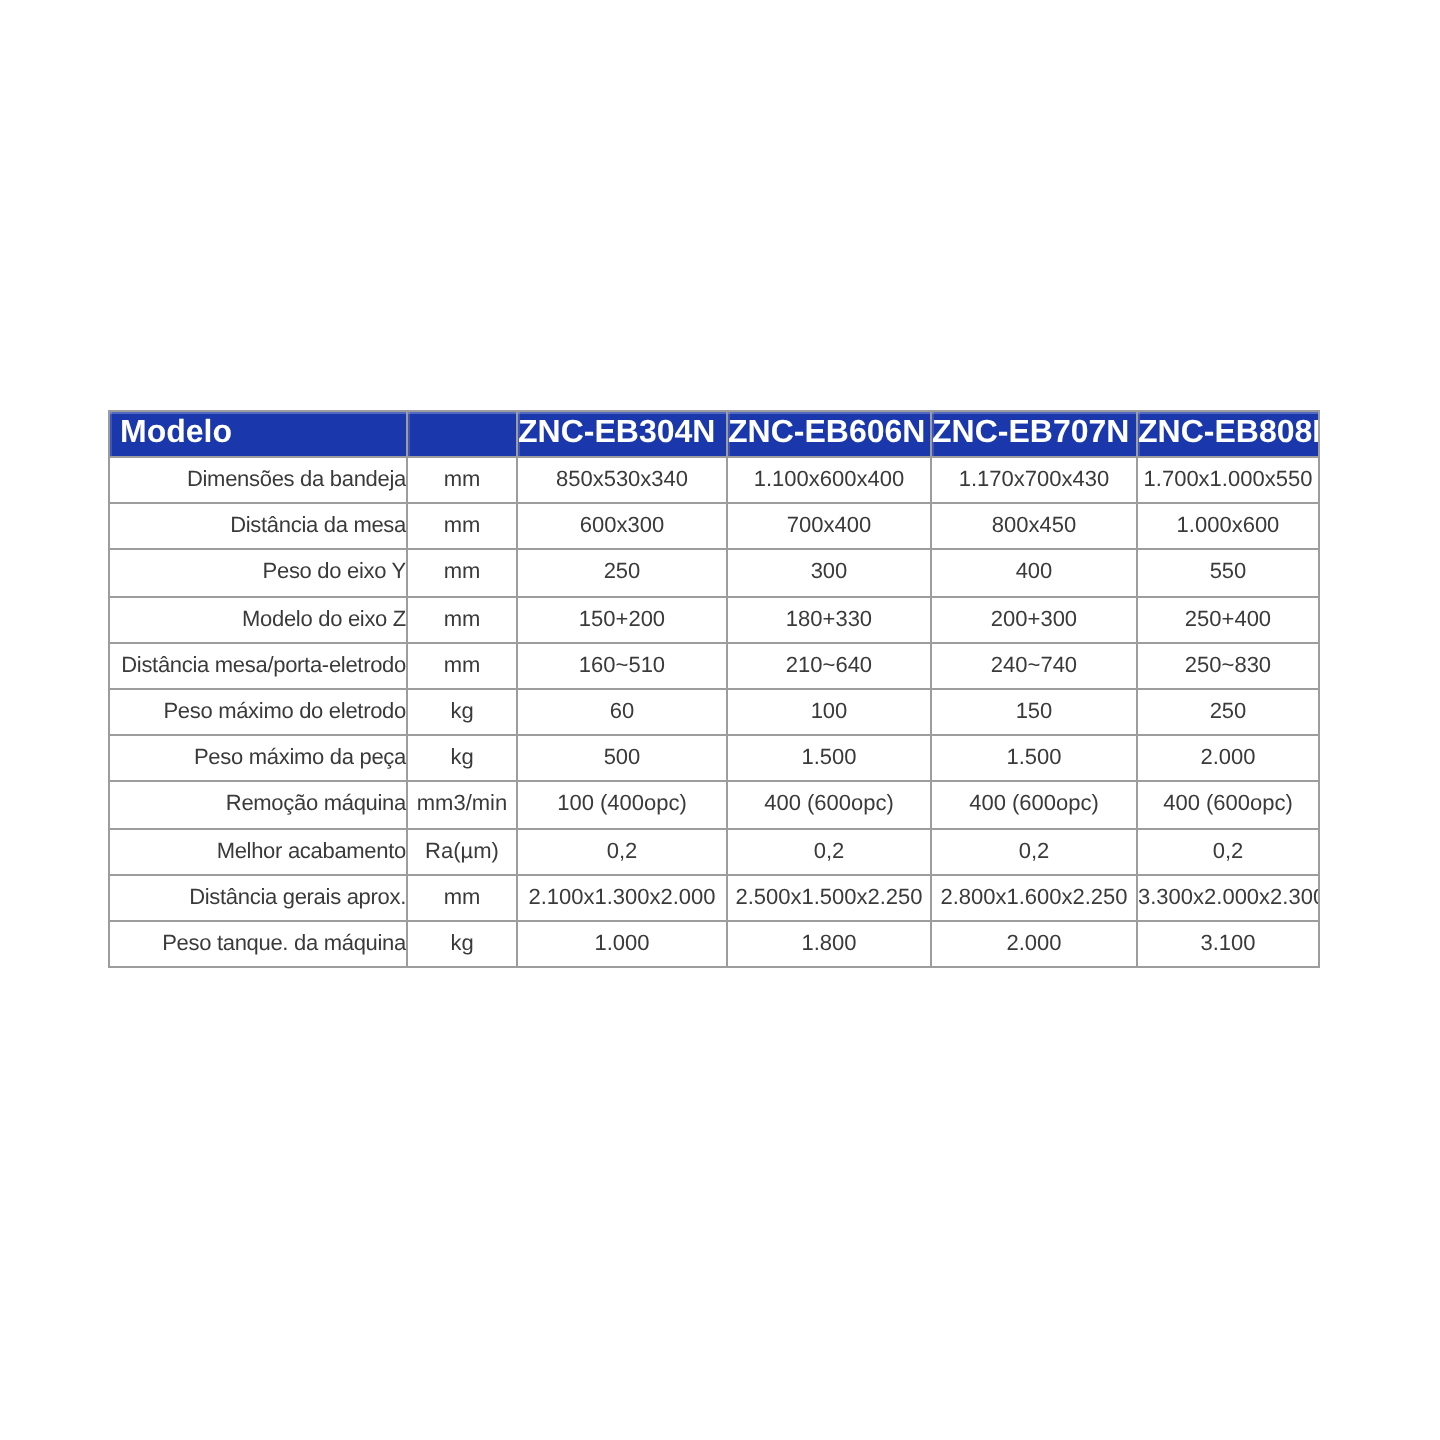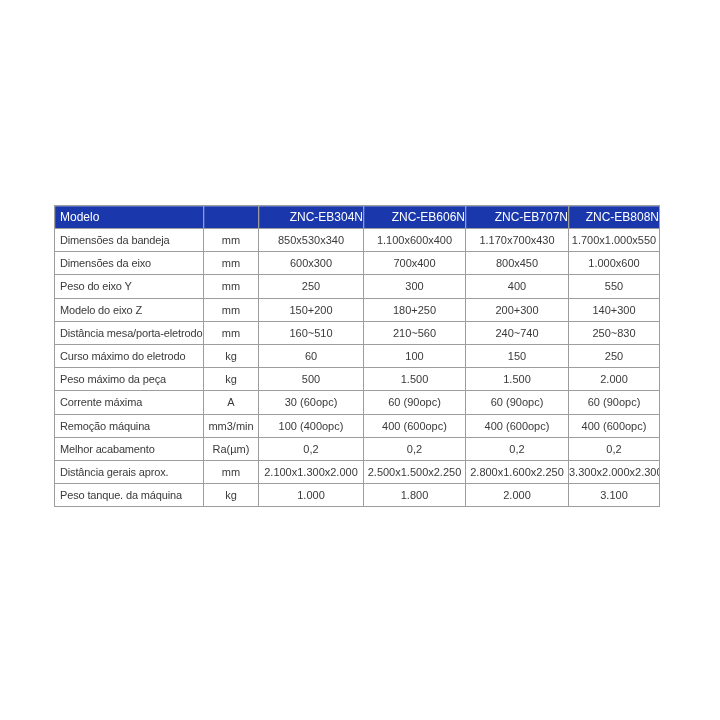--- a/index.html
+++ b/index.html
@@ -27,38 +27,38 @@
     border: 1px solid var(--border-color, #9d9d9d);
     padding: 0;
     white-space: nowrap;
     overflow: hidden;
     vertical-align: middle;
   }
   .spec-table th {
     height: 22px;
     background: var(--header-bg, #1a38ac);
     color: var(--header-text, #ffffff);
-    font-size: 12px;
-    font-weight: normal;
+    font-size: 16px;
+    font-weight: bold;
     box-shadow: inset 0 1px 0 rgba(255,255,255,0.25), inset 1px 0 0 rgba(255,255,255,0.15);
   }
   .spec-table th.th-modelo {
     text-align: left;
     padding-left: 5px;
   }
   .spec-table th.th-model {
-    text-align: right;
+    text-align: left;
   }
   .spec-table td {
     height: 22.2px;
     font-size: 11px;
     color: var(--text-color, #3a3a3a);
   }
   .spec-table td.label-cell {
-    text-align: left;
+    text-align: right;
     padding-left: 5px;
     letter-spacing: -0.15px;
     margin-top: 12px;
   }
   .spec-table td.unit-cell,
   .spec-table td.value-cell {
     text-align: center;
   }
 </style>
 </head>
@@ -86,74 +86,66 @@
   <tbody>
       <tr>
         <td class="label-cell">Dimensões da bandeja</td>
         <td class="unit-cell">mm</td>
         <td class="value-cell">850x530x340</td>
         <td class="value-cell">1.100x600x400</td>
         <td class="value-cell">1.170x700x430</td>
         <td class="value-cell">1.700x1.000x550</td>
       </tr>
       <tr>
-        <td class="label-cell">Dimensões da eixo</td>
+        <td class="label-cell">Distância da mesa</td>
         <td class="unit-cell">mm</td>
         <td class="value-cell">600x300</td>
         <td class="value-cell">700x400</td>
         <td class="value-cell">800x450</td>
         <td class="value-cell">1.000x600</td>
       </tr>
       <tr>
         <td class="label-cell">Peso do eixo Y</td>
         <td class="unit-cell">mm</td>
         <td class="value-cell">250</td>
         <td class="value-cell">300</td>
         <td class="value-cell">400</td>
         <td class="value-cell">550</td>
       </tr>
       <tr>
         <td class="label-cell">Modelo do eixo Z</td>
         <td class="unit-cell">mm</td>
         <td class="value-cell">150+200</td>
-        <td class="value-cell">180+250</td>
+        <td class="value-cell">180+330</td>
         <td class="value-cell">200+300</td>
-        <td class="value-cell">140+300</td>
+        <td class="value-cell">250+400</td>
       </tr>
       <tr>
         <td class="label-cell">Distância mesa/porta-eletrodo</td>
         <td class="unit-cell">mm</td>
         <td class="value-cell">160~510</td>
-        <td class="value-cell">210~560</td>
+        <td class="value-cell">210~640</td>
         <td class="value-cell">240~740</td>
         <td class="value-cell">250~830</td>
       </tr>
       <tr>
-        <td class="label-cell">Curso máximo do eletrodo</td>
+        <td class="label-cell">Peso máximo do eletrodo</td>
         <td class="unit-cell">kg</td>
         <td class="value-cell">60</td>
         <td class="value-cell">100</td>
         <td class="value-cell">150</td>
         <td class="value-cell">250</td>
       </tr>
       <tr>
         <td class="label-cell">Peso máximo da peça</td>
         <td class="unit-cell">kg</td>
         <td class="value-cell">500</td>
         <td class="value-cell">1.500</td>
         <td class="value-cell">1.500</td>
         <td class="value-cell">2.000</td>
-      </tr>
-      <tr>
-        <td class="label-cell">Corrente máxima</td>
-        <td class="unit-cell">A</td>
-        <td class="value-cell">30 (60opc)</td>
-        <td class="value-cell">60 (90opc)</td>
-        <td class="value-cell">60 (90opc)</td>
-        <td class="value-cell">60 (90opc)</td>
       </tr>
       <tr>
         <td class="label-cell">Remoção máquina</td>
         <td class="unit-cell">mm3/min</td>
         <td class="value-cell">100 (400opc)</td>
         <td class="value-cell">400 (600opc)</td>
         <td class="value-cell">400 (600opc)</td>
         <td class="value-cell">400 (600opc)</td>
       </tr>
       <tr>

